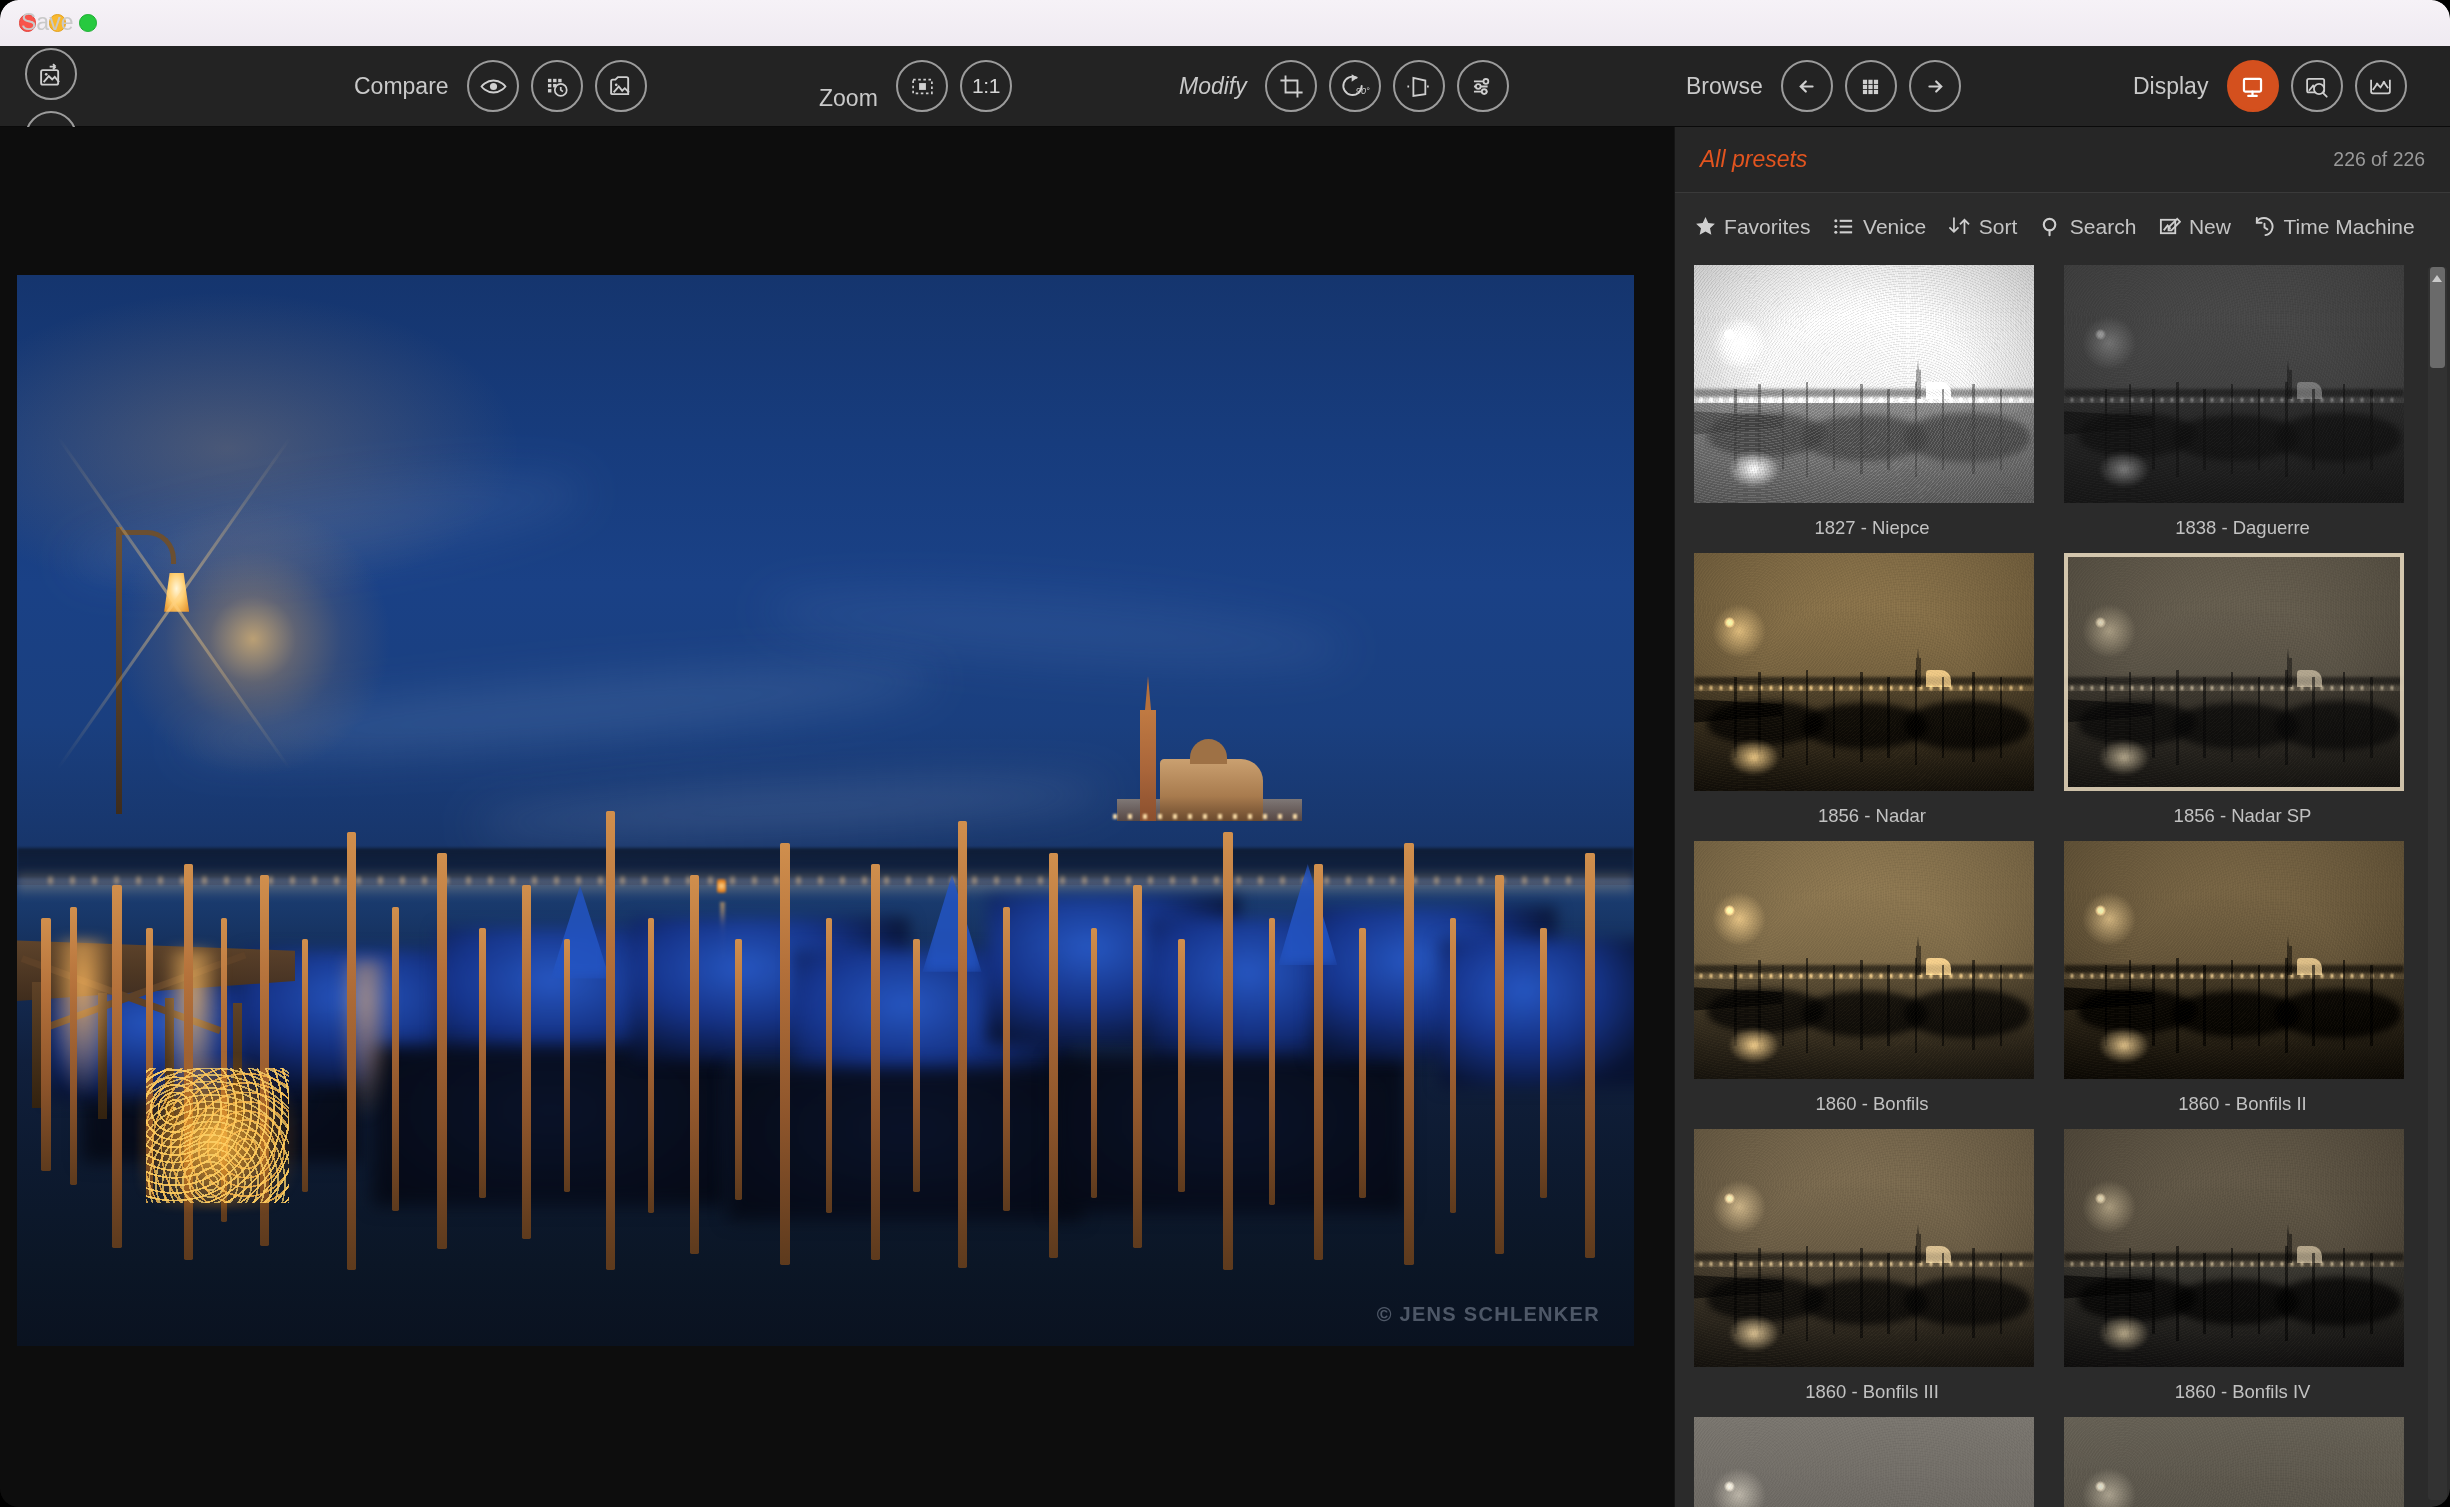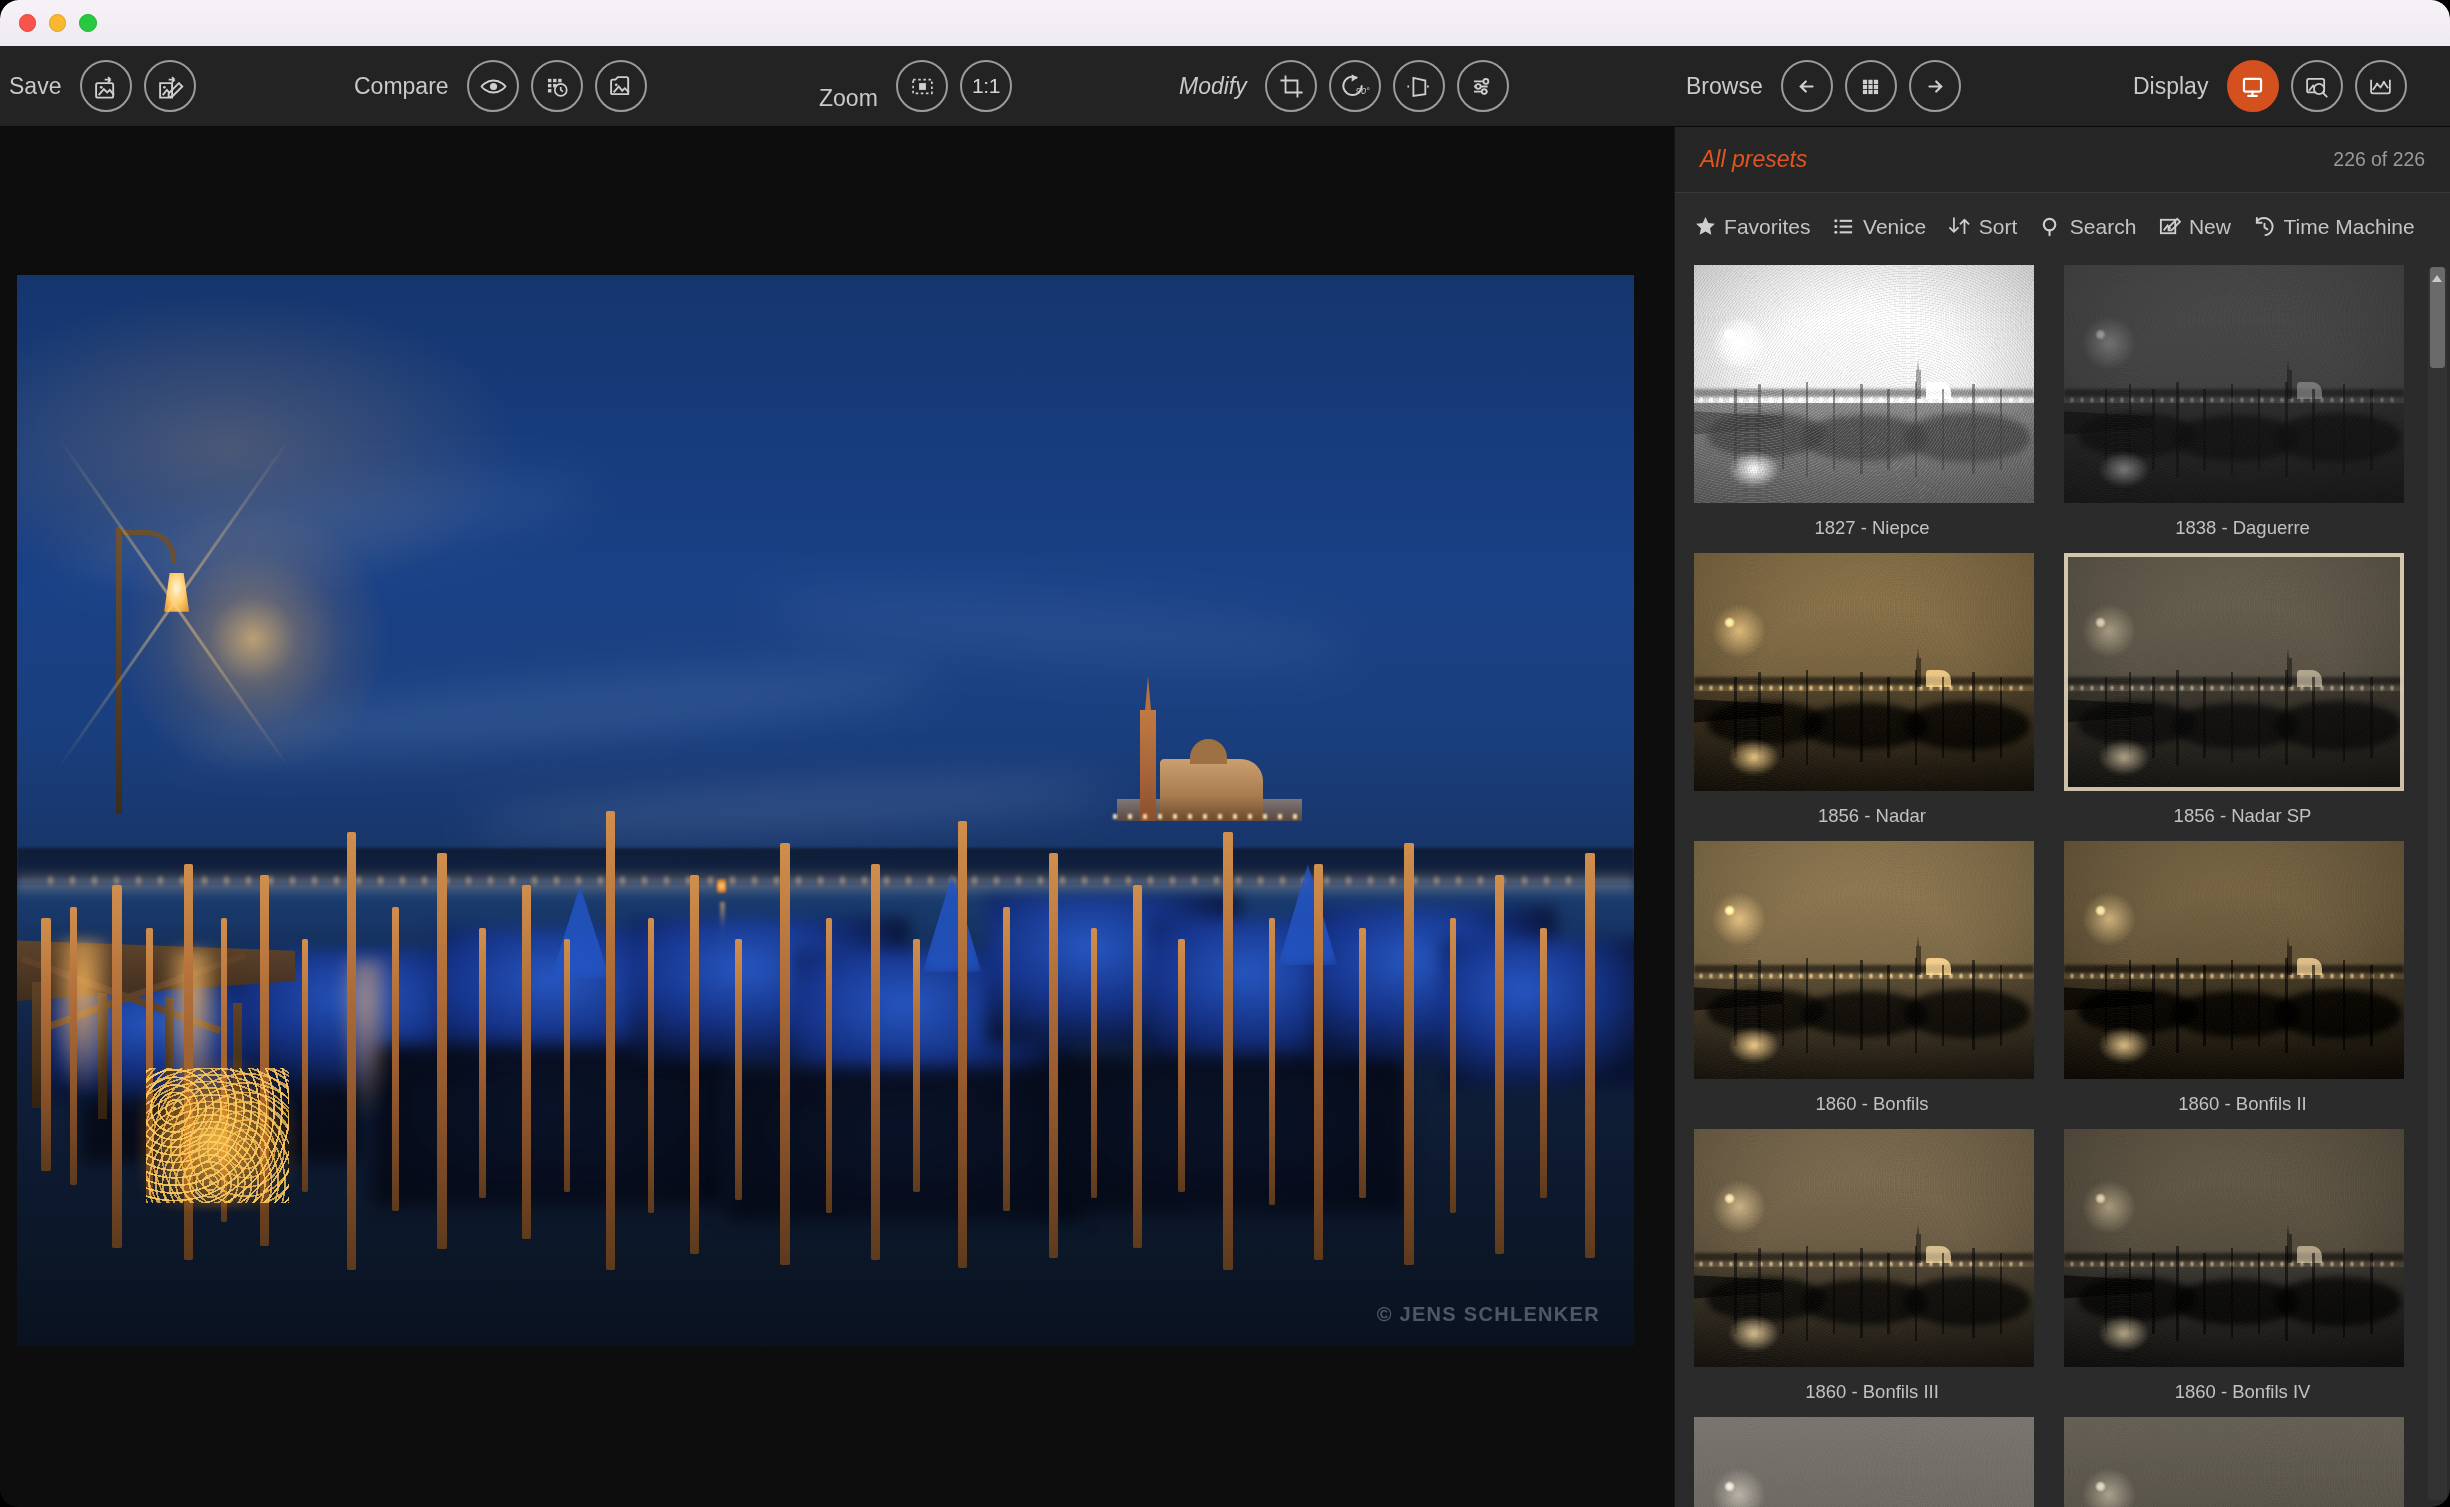--- a/index.html
+++ b/index.html
@@ -48,21 +48,21 @@
   .cbtn {
     width: 52px; height: 52px; border-radius: 50%;
     border: 2.1px solid #9c9c9c;
     display: flex; align-items: center; justify-content: center;
     color: #cfcfcf; background: transparent; flex: none;
   }
   .cbtn.active { background: #d4501e; border-color: #d4501e; color: #fff; }
   .cbtn svg { display: block; }
   .cbtn .txt11 { font-size: 21px; color: #d5d5d5; font-weight: 400; letter-spacing: -0.4px;}
 
-  .g-save    { position: absolute; left: 9px; }
+  .g-save    { position: absolute; left: 21px; flex-direction: column; }
   .g-compare { position: absolute; left: 354px; }
   .g-zoom    { position: absolute; left: 819px; align-items: flex-end; }
   .g-modify  { position: absolute; left: 1179px; font-style: italic; }
   .g-browse  { position: absolute; left: 1686px; }
   .g-display { position: absolute; left: 2133px; }
 
   
   .body {
     position: absolute; top: 127px; left: 0;
     width: 2450px; height: 1380px;

